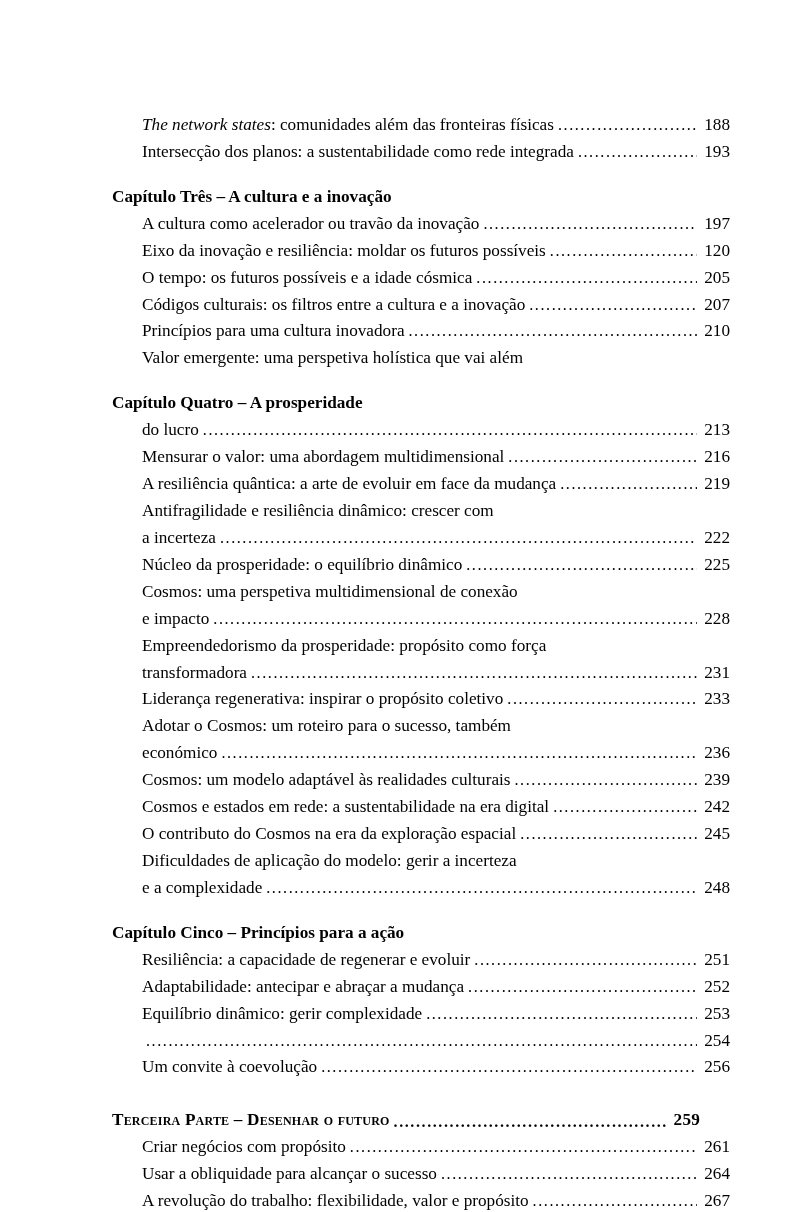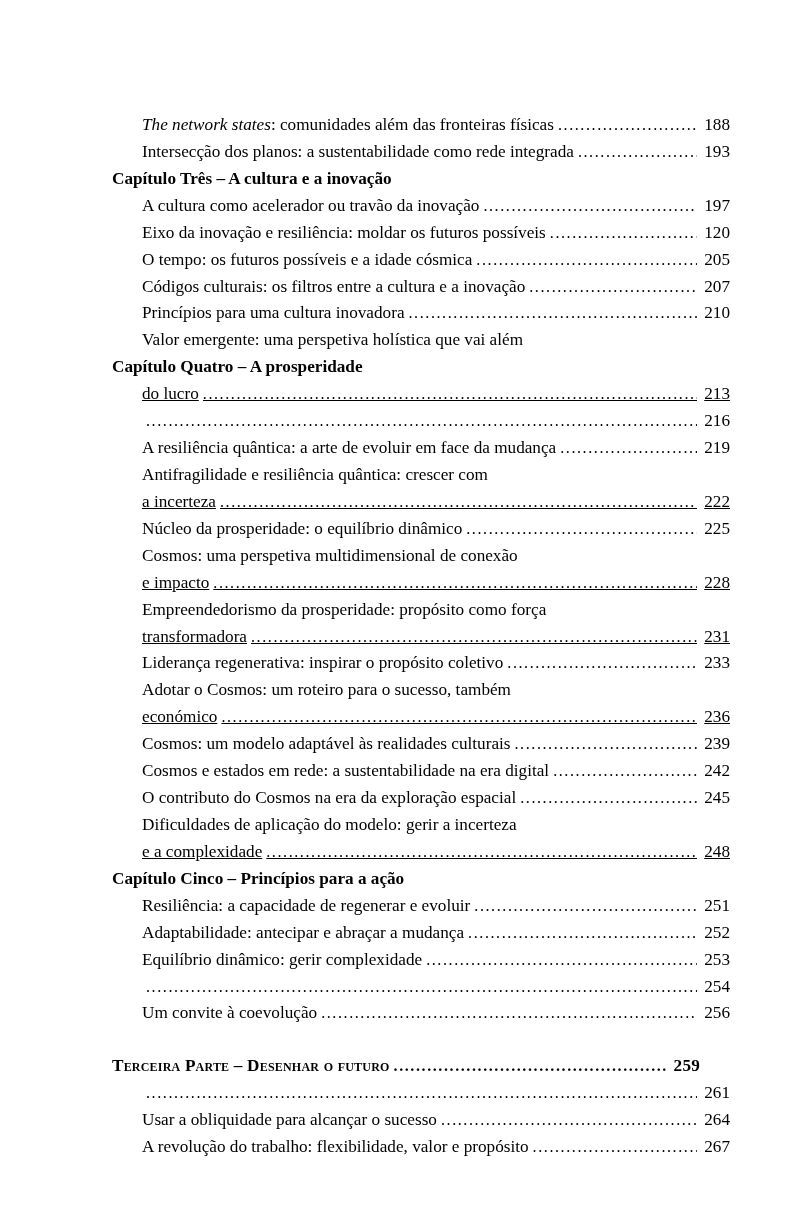--- a/index.html
+++ b/index.html
@@ -50,37 +50,37 @@
   }
   .entry .pg {
     flex: 0 0 auto;
     text-align: right;
     min-width: 30px;
   }
   
   .lvl-chapter {
     font-weight: bold;
     padding-left: 0;
-    margin-top: 0;
+    margin-top: 18px;
   }
   
   .lvl-item {
     padding-left: 30px;
   }
   
   .lvl-cont {
     padding-left: 30px;
-    text-decoration: underline;
   }
   
   .lvl-part {
     font-weight: bold;
     font-variant: small-caps;
     padding-left: 0;
     letter-spacing: 0.2px;
+    align-items: flex-end;
   }
   .lvl-part .pg { font-weight: bold; }
   .italic { font-style: italic; }
   .spacer {
     height: 26px;
   }
   .nodots .dots { visibility: hidden; }
 </style>
 </head>
 <body>
@@ -136,30 +136,31 @@
         <span class="txt">Capítulo Quatro – A prosperidade</span>
         <span class="dots">........................................................................................................................................................................................................</span>
         <span class="pg"></span>
       </div>
       <div class="entry lvl-cont">
         <span class="txt">do lucro</span>
         <span class="dots">........................................................................................................................................................................................................</span>
         <span class="pg">213</span>
       </div>
       <div class="entry lvl-item">
+        <span class="txt">Mensurar o valor: uma abordagem multidimensional</span>
         <span class="dots">........................................................................................................................................................................................................</span>
         <span class="pg">216</span>
       </div>
       <div class="entry lvl-item">
         <span class="txt">A resiliência quântica: a arte de evoluir em face da mudança</span>
         <span class="dots">........................................................................................................................................................................................................</span>
         <span class="pg">219</span>
       </div>
       <div class="entry lvl-item nodots">
-        <span class="txt">Antifragilidade e resiliência quântica: crescer com</span>
+        <span class="txt">Antifragilidade e resiliência dinâmico: crescer com</span>
         <span class="dots">........................................................................................................................................................................................................</span>
         <span class="pg"></span>
       </div>
       <div class="entry lvl-cont">
         <span class="txt">a incerteza</span>
         <span class="dots">........................................................................................................................................................................................................</span>
         <span class="pg">222</span>
       </div>
       <div class="entry lvl-item">
         <span class="txt">Núcleo da prosperidade: o equilíbrio dinâmico</span>
@@ -255,20 +256,21 @@
         <span class="dots">........................................................................................................................................................................................................</span>
         <span class="pg">256</span>
       </div>
       <div class="spacer"></div>
       <div class="entry lvl-part">
         <span class="txt">Terceira Parte – Desenhar o futuro</span>
         <span class="dots">........................................................................................................................................................................................................</span>
         <span class="pg">259</span>
       </div>
       <div class="entry lvl-item">
+        <span class="txt">Criar negócios com propósito</span>
         <span class="dots">........................................................................................................................................................................................................</span>
         <span class="pg">261</span>
       </div>
       <div class="entry lvl-item">
         <span class="txt">Usar a obliquidade para alcançar o sucesso</span>
         <span class="dots">........................................................................................................................................................................................................</span>
         <span class="pg">264</span>
       </div>
       <div class="entry lvl-item">
         <span class="txt">A revolução do trabalho: flexibilidade, valor e propósito</span>

